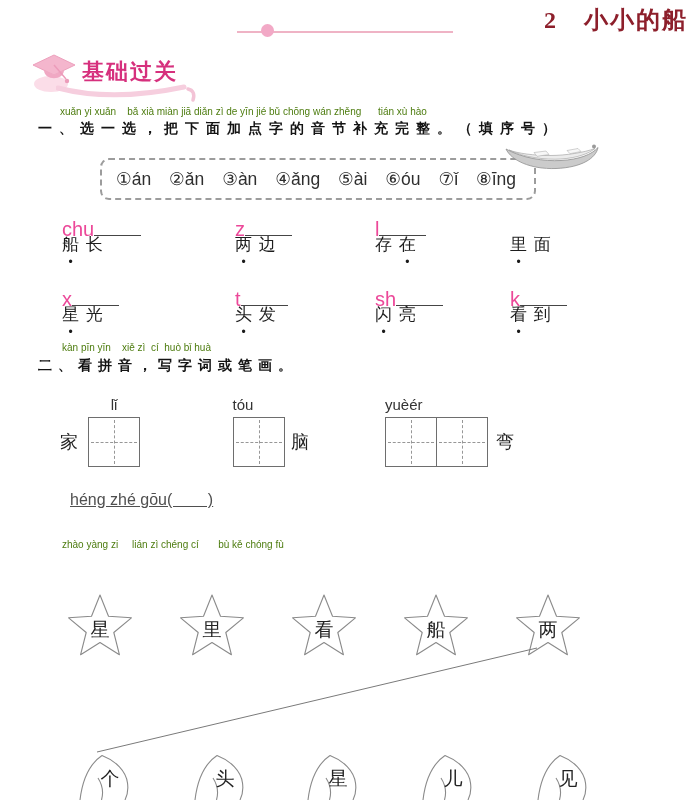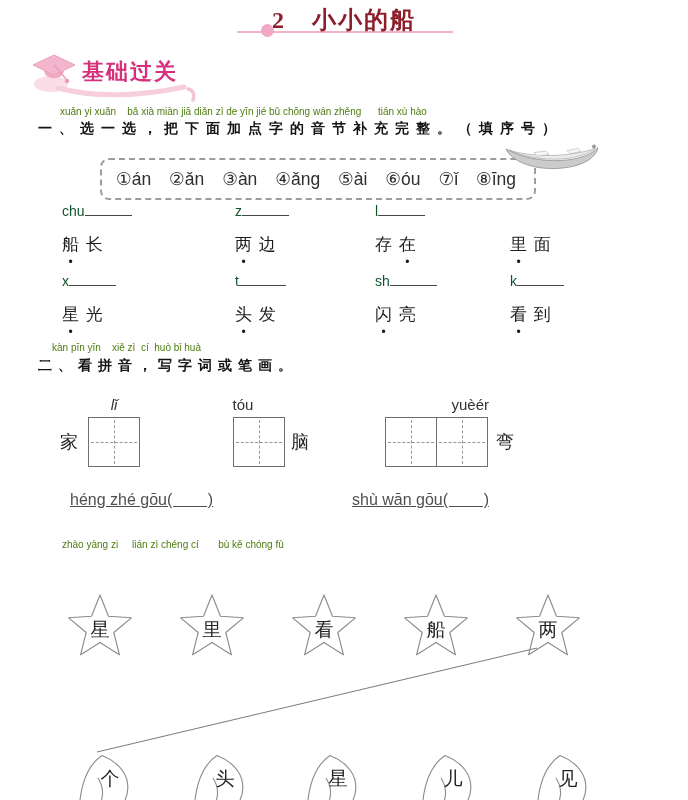--- a/index.html
+++ b/index.html
@@ -1,20 +1,20 @@
 <!DOCTYPE html>
 <html><head>
 <meta charset="utf-8">
 <style>
   html,body{margin:0;padding:0;background:#fff;}
   .page{position:relative;width:688px;height:800px;background:#ffffff;overflow:hidden;
         font-family:"Liberation Sans",sans-serif;color:#222;}
 
   
-  .title{position:absolute;top:4px;left:0;right:0;text-align:center;
+  .title{position:absolute;top:4px;left:0;right:0;text-align:right;
          font-family:"Liberation Serif",serif;font-weight:bold;font-size:24px;
          color:#8d1f2b;letter-spacing:2px;}
   .title-line{position:absolute;top:31px;left:237px;width:216px;height:2px;background:#efb3c5;}
   .title-dot{position:absolute;top:24px;left:261px;width:13px;height:13px;border-radius:50%;background:#f2a9c6;}
 
   
   .cap-icon{position:absolute;left:30px;top:52px;}
   .badge-label{position:absolute;left:82px;top:57px;font-size:22px;font-weight:bold;
                color:#d6307d;letter-spacing:2px;}
   .badge-swoosh{position:absolute;left:56px;top:83px;}
@@ -24,31 +24,31 @@
   .heading{position:absolute;font-size:14px;font-weight:bold;color:#141414;white-space:pre;text-align:right;}
   .ls7{letter-spacing:7px;} .ls6{letter-spacing:6px;}
 
   
   .options-box{position:absolute;left:100px;top:158px;width:436px;height:42px;box-sizing:border-box;
                border:2px dashed #9c9c9c;border-radius:9px;display:flex;align-items:center;
                justify-content:space-between;padding:0 18px 0 14px;font-size:17.5px;color:#2e2e2e;}
   .boat{position:absolute;left:504px;top:137px;}
   .fill-row{position:absolute;left:0;width:688px;box-sizing:border-box;padding-left:62px;
             display:grid;grid-template-columns:173px 140px 135px 1fr;}
-  .syl{font-size:14px;color:#14532d;}
+  .syl{font-size:20px;color:#ec4899;margin-top:16px;}
   .blank{display:inline-block;width:47px;height:13px;border-bottom:1.6px solid #454545;}
   .word{font-size:17px;color:#1d1d1d;letter-spacing:0;}
   .wchar{position:relative;display:inline-block;margin-right:2px;}
   .dotmark{display:none;position:absolute;left:0;right:0;bottom:-13px;text-align:center;
            font-size:12px;font-style:normal;color:#1a1a1a;}
   .wchar.dotted .dotmark{display:block;}
 
   
   .grid-pinyin{position:absolute;top:396px;font-size:15px;color:#333;text-align:center;}
-  .grid-pinyin.spread{display:flex;justify-content:flex-end;}
+  .grid-pinyin.spread{display:flex;justify-content:flex-start;}
   .tian-box{position:absolute;top:417px;height:50px;display:flex;}
   .tian-cell{position:relative;width:52px;height:50px;border:1.5px solid #6e6e6e;box-sizing:border-box;}
   .tian-cell + .tian-cell{border-left:1.5px solid #6e6e6e;margin-left:-1.5px;}
   .tian-cell .v{position:absolute;left:50%;top:2px;bottom:2px;border-left:1px dashed #979797;}
   .tian-cell .h{position:absolute;top:50%;left:2px;right:2px;border-top:1px dashed #979797;}
   .side-label{position:absolute;top:430px;font-size:18px;color:#222;}
   .stroke-name{position:absolute;top:491px;font-size:16px;color:#4f4f4f;white-space:pre;text-decoration:underline;}
 
   
   .star{position:absolute;top:591px;width:72px;height:68px;}
@@ -150,24 +150,24 @@
     <div class="word">
       <span class="wchar dotted"><span>闪</span><i class="dotmark">•</i></span>
       <span class="wchar"><span>亮</span></span>
     </div>
     <div class="word">
       <span class="wchar dotted"><span>看</span><i class="dotmark">•</i></span>
       <span class="wchar"><span>到</span></span>
     </div>
   </div>
 
-  <div class="pinyin" style="left:52px;top:342px;text-align:center;">kàn pīn yīn    xiě zì  cí  huò bǐ huà</div>
+  <div class="pinyin" style="left:62px;top:342px;text-align:center;">kàn pīn yīn    xiě zì  cí  huò bǐ huà</div>
   <div class="heading ls6" style="left:38px;top:357px;">二、看拼音，写字词或笔画。</div>
 
-  <div class="grid-pinyin" style="left:88px;width:52px;font-style:italic;">lǐ</div>
+  <div class="grid-pinyin" style="left:88px;width:52px;">lǐ</div>
   <div class="grid-pinyin" style="left:217px;width:52px;">tóu</div>
   <div class="grid-pinyin spread" style="left:385px;width:104px;">
     <span>yuè</span>
     <span>ér</span>
   </div>
 
   <div class="side-label" style="left:60px;">家</div>
   <div class="tian-box" style="left:88px;">
     <div class="tian-cell">
         <div class="v"></div>
@@ -187,21 +187,20 @@
         <div class="h"></div>
       </div>
     <div class="tian-cell">
         <div class="v"></div>
         <div class="h"></div>
       </div>
   </div>
   <div class="side-label" style="left:496px;">弯</div>
 
   <div class="stroke-name" style="left:70px;">héng zhé gōu(        )</div>
-  <div class="stroke-name" style="left:352px;">shù wān gōu(        )</div>
 
   <div class="pinyin" style="left:62px;top:539px;">zhào yàng zi     lián zì chéng cí       bù kě chóng fù</div>
 
   <div class="star" style="left:64px;">
     <svg width="72" height="68" viewBox="0 0 72 68">
         <path d="M36,4 L44.5,25.3 L67.4,26.8 L49.8,41.5 L55.4,63.7 L36,51.5 L16.6,63.7 L22.2,41.5 L4.6,26.8 L27.5,25.3 Z" fill="none" stroke="#8a8a8a" stroke-width="1.1" stroke-linejoin="round"></path>
       </svg>
     <div class="star-char">星</div>
   </div>
   <div class="star" style="left:176px;">

